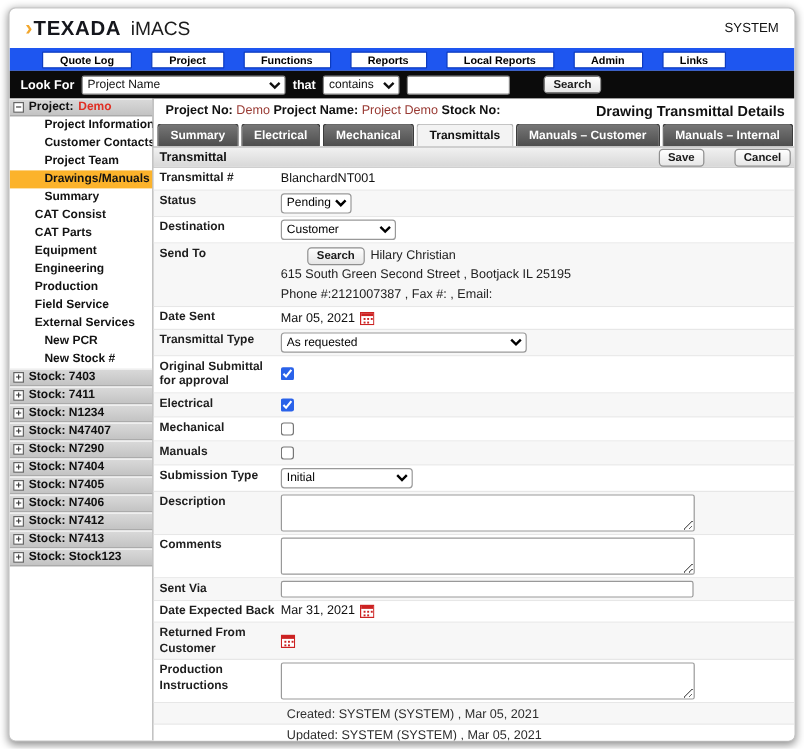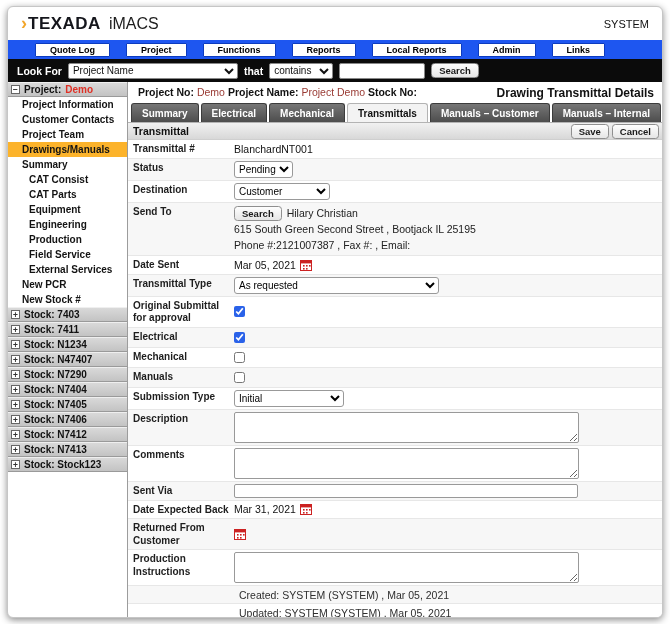--- a/index.html
+++ b/index.html
@@ -24,34 +24,34 @@
              height:14px; line-height:12px; padding:0 14px; cursor:default; white-space:nowrap; }
 
   
   .searchbar { height:23px; flex:none; background:#0b0b0b; display:flex; align-items:center; gap:6px; padding:2px 9px; color:#fff; }
   .searchbar .lbl { font-weight:bold; font-size:10.5px; }
   .searchbar select, .searchbar input { height:16px; font-size:10px; border:1px solid #888; border-radius:2px; background:#fff; color:#111; }
   .sel-field { width:170px; }
   .sel-op { width:64px; }
   .inp-query { width:86px; }
   .btn { background:linear-gradient(#fefefe,#e6e6e6); border:1px solid #8f8f8f; border-radius:3.5px;
-         font-size:9.5px; font-weight:bold; color:#1a1a1a; padding:1px 7px; line-height:11px; white-space:nowrap; }
+         font-size:9.5px; font-weight:bold; color:#1a1a1a; padding:1px 7px; line-height:11px; white-space:nowrap;margin-left:22px; }
 
   
   .content { flex:1; display:flex; min-height:0; }
 
   
   .sidebar { width:120px; flex:none; border-right:1px solid #9c9c9c; font-size:10px; overflow:hidden; }
   .side-head { display:flex; align-items:center; gap:4px; height:15px; padding:0 3px;
                background:linear-gradient(#d9d9d9,#c3c3c3); border-top:1px solid #efefef; border-bottom:1px solid #9a9a9a;
                font-weight:bold; cursor:default; }
   .boxicon { width:9px; height:9px; flex:none; border:1px solid #666; background:#fff; color:#333;
              font-size:8px; line-height:7px; text-align:center; font-family:"DejaVu Sans Mono",monospace; }
   .side-proj-val { color:#e03025; }
-  .side-item { height:15px; line-height:15px; padding-left:14px; font-weight:bold; color:#131313; cursor:default; white-space:nowrap; }
+  .side-item { height:15px; line-height:15px; padding-left:29px; font-weight:bold; color:#131313; cursor:default; white-space:nowrap; }
   .side-item.indent { padding-left:21px; }
   .side-item.active { background:var(--highlight-orange,#fcb32b); }
 
   
   .main { flex:1; display:flex; flex-direction:column; min-width:0; }
   .crumb-row { flex:none; display:flex; justify-content:space-between; align-items:flex-start; padding:4px 8px 1px 10px; }
   .crumb { font-weight:bold; white-space:nowrap; }
   .crumb .val { color:var(--value-maroon,#993a33); font-weight:normal; }
   .page-title { font-weight:bold; font-size:12px; white-space:nowrap; }
 

